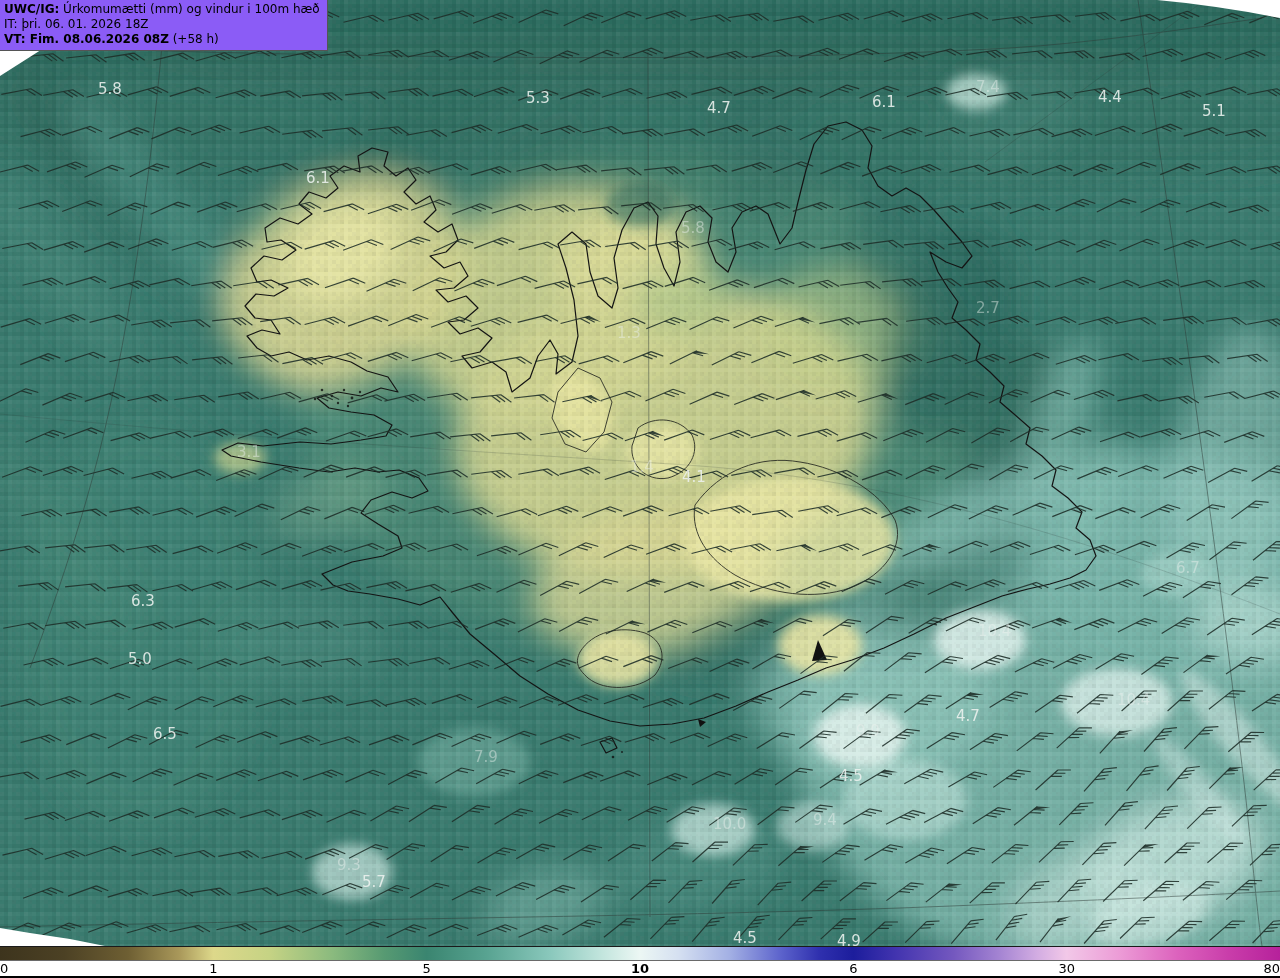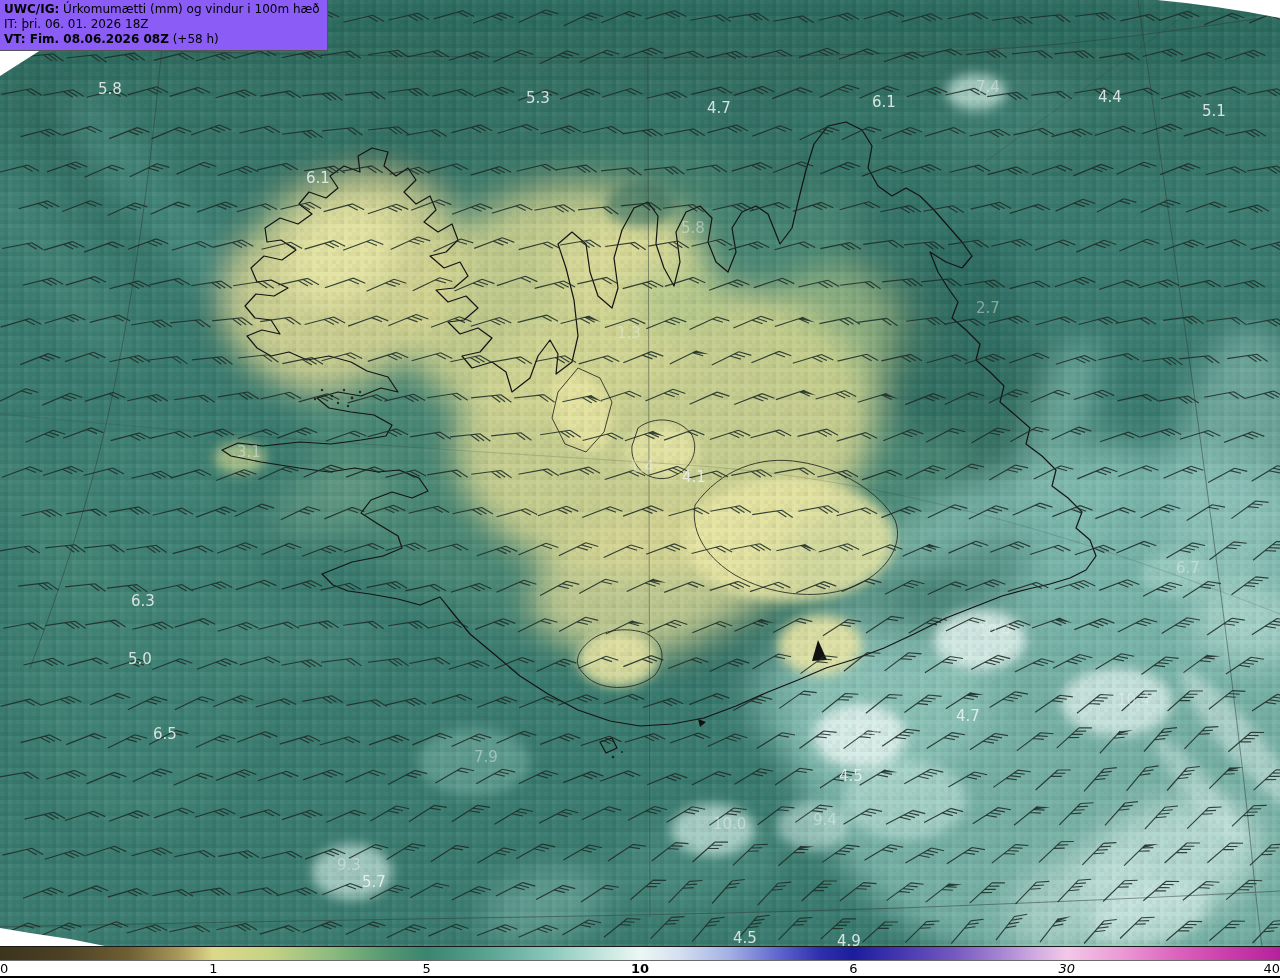--- a/index.html
+++ b/index.html
@@ -218,18 +218,18 @@
   </div>
 
   <div class="colorbar">
     <div class="cb-gradient" id="cb-gradient" style="background: linear-gradient(90deg, rgb(61, 52, 29) 0%, rgb(76, 65, 36) 5%, rgb(110, 95, 51) 10%, rgb(169, 152, 90) 14%, rgb(221, 216, 138) 16.67%, rgb(198, 211, 132) 21%, rgb(138, 186, 126) 26%, rgb(87, 154, 114) 30%, rgb(58, 133, 112) 33.33%, rgb(88, 163, 145) 38%, rgb(138, 200, 188) 43%, rgb(194, 229, 221) 47%, rgb(236, 247, 244) 50%, rgb(213, 224, 241) 53%, rgb(163, 176, 228) 57%, rgb(92, 99, 204) 61%, rgb(47, 48, 174) 64%, rgb(28, 29, 156) 66.67%, rgb(66, 52, 175) 70%, rgb(116, 88, 191) 74.5%, rgb(163, 131, 210) 78%, rgb(210, 172, 226) 81%, rgb(242, 200, 232) 83.33%, rgb(236, 155, 214) 87.5%, rgb(220, 98, 189) 92%, rgb(201, 61, 170) 96%, rgb(182, 33, 155) 100%);"></div>
     <div class="cb-ticks" id="cb-ticks">
         <span class="cb-tick first" style="left: 0%;">0</span>
         <span class="cb-tick" style="left: 16.6667%;">1</span>
         <span class="cb-tick" style="left: 33.3333%;">5</span>
         <span class="cb-tick" style="left: 50%; font-weight: bold;">10</span>
         <span class="cb-tick" style="left: 66.6667%;">6</span>
-        <span class="cb-tick" style="left: 83.3333%; font-style: italic;">30</span>
-        <span class="cb-tick last" style="left: 100%;">40</span>
+        <span class="cb-tick" style="left: 83.3333%;">30</span>
+        <span class="cb-tick last" style="left: 100%;">80</span>
       </div>
   </div>
 
 </div>
 
 </body></html>

